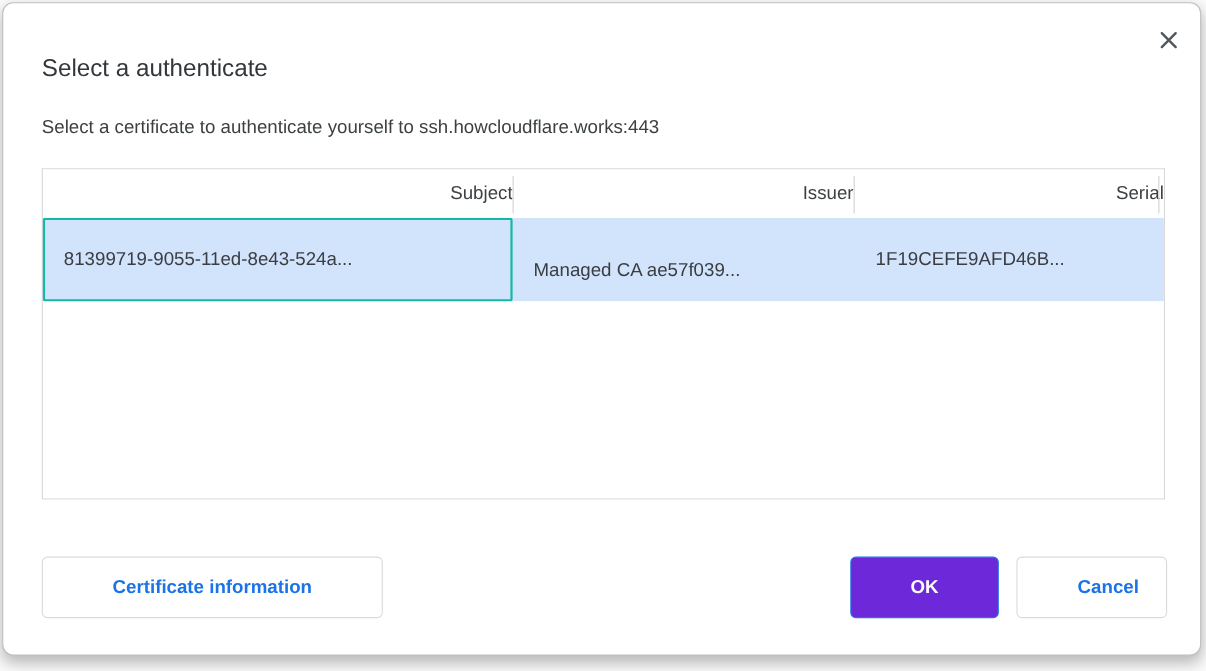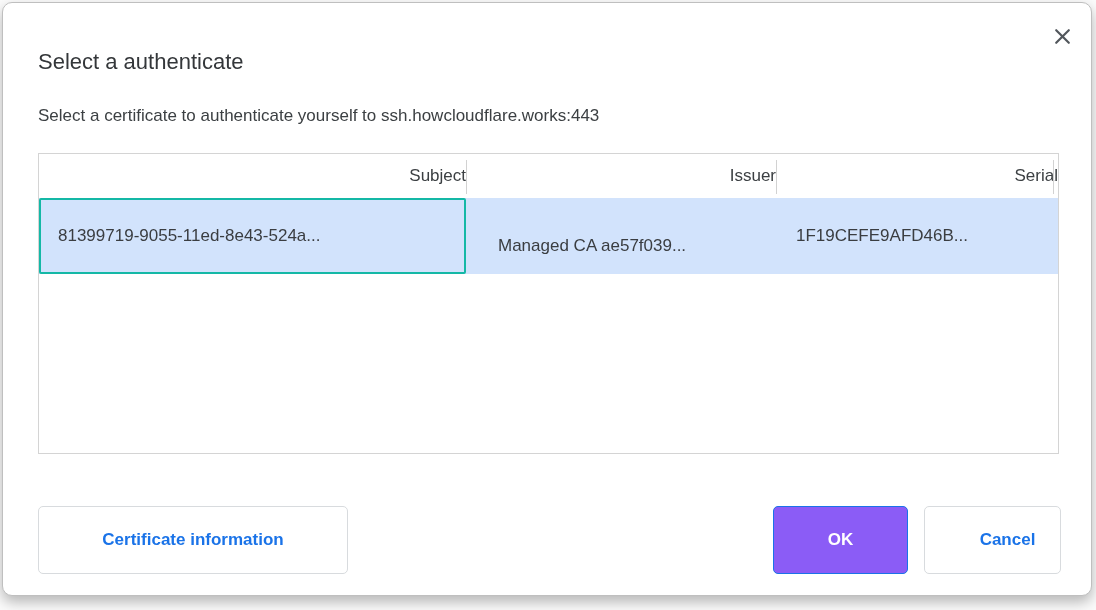--- a/index.html
+++ b/index.html
@@ -53,34 +53,34 @@
     background:#d2e3fc;cursor:default;
   }
   .td{
     font-size:17px;color:#3a3d41;display:flex;align-items:center;
     box-sizing:border-box;white-space:nowrap;overflow:hidden;
   }
   .td.cell-subject{
     width:427px;border:2px solid #14b8a6;border-radius:2px;
     padding-left:17px;background:#d2e3fc;
   }
-  .td.cell-issuer{width:310px;padding-left:32px;margin-top:20px;}
+  .td.cell-issuer{width:310px;padding-left:19px;margin-top:20px;}
   .td.cell-serial{flex:1;padding-left:20px;}
   .tbody-empty{flex:1;background:#ffffff;}
   .btn{
-    position:absolute;top:503px;height:68px;box-sizing:border-box;
+    position:absolute;top:503px;height:56px;box-sizing:border-box;
     display:flex;align-items:center;justify-content:center;
     font-family:inherit;font-size:17px;font-weight:600;
     border-radius:5px;cursor:pointer;
   }
   .btn-secondary{
     background:#ffffff;border:1px solid #d8dbde;color:#1a73e8;
   }
   .btn-primary{
-    background:#8b5cf6;border:1px solid #1a73e8;color:#ffffff;
+    background:#6d28d9;border:1px solid #1a73e8;color:#ffffff;
   }
   .btn-cert-info{left:35px;width:310px;}
   .btn-ok{left:770px;width:135px;}
   .btn-cancel{left:921px;width:137px;padding-left:36px;}
 </style>
 </head>
 <body>
 
 <div class="dialog">
 

